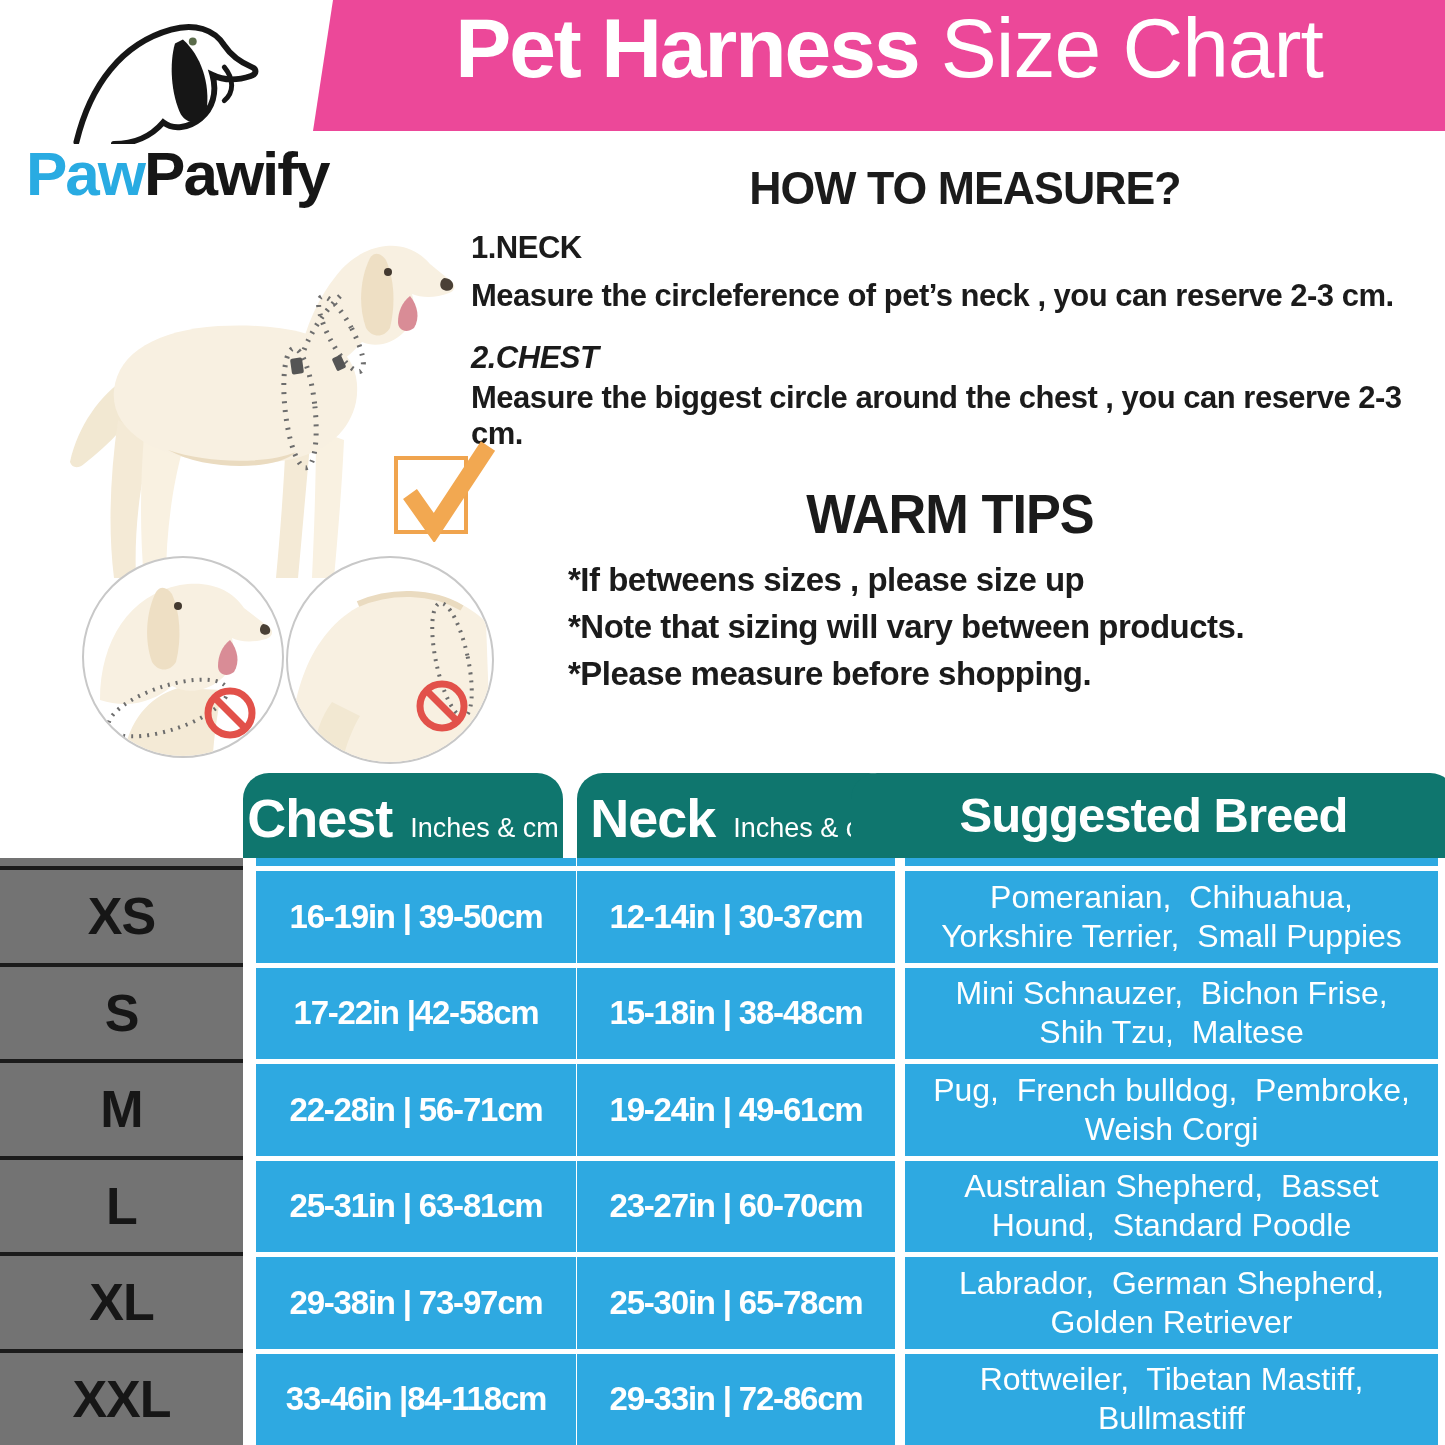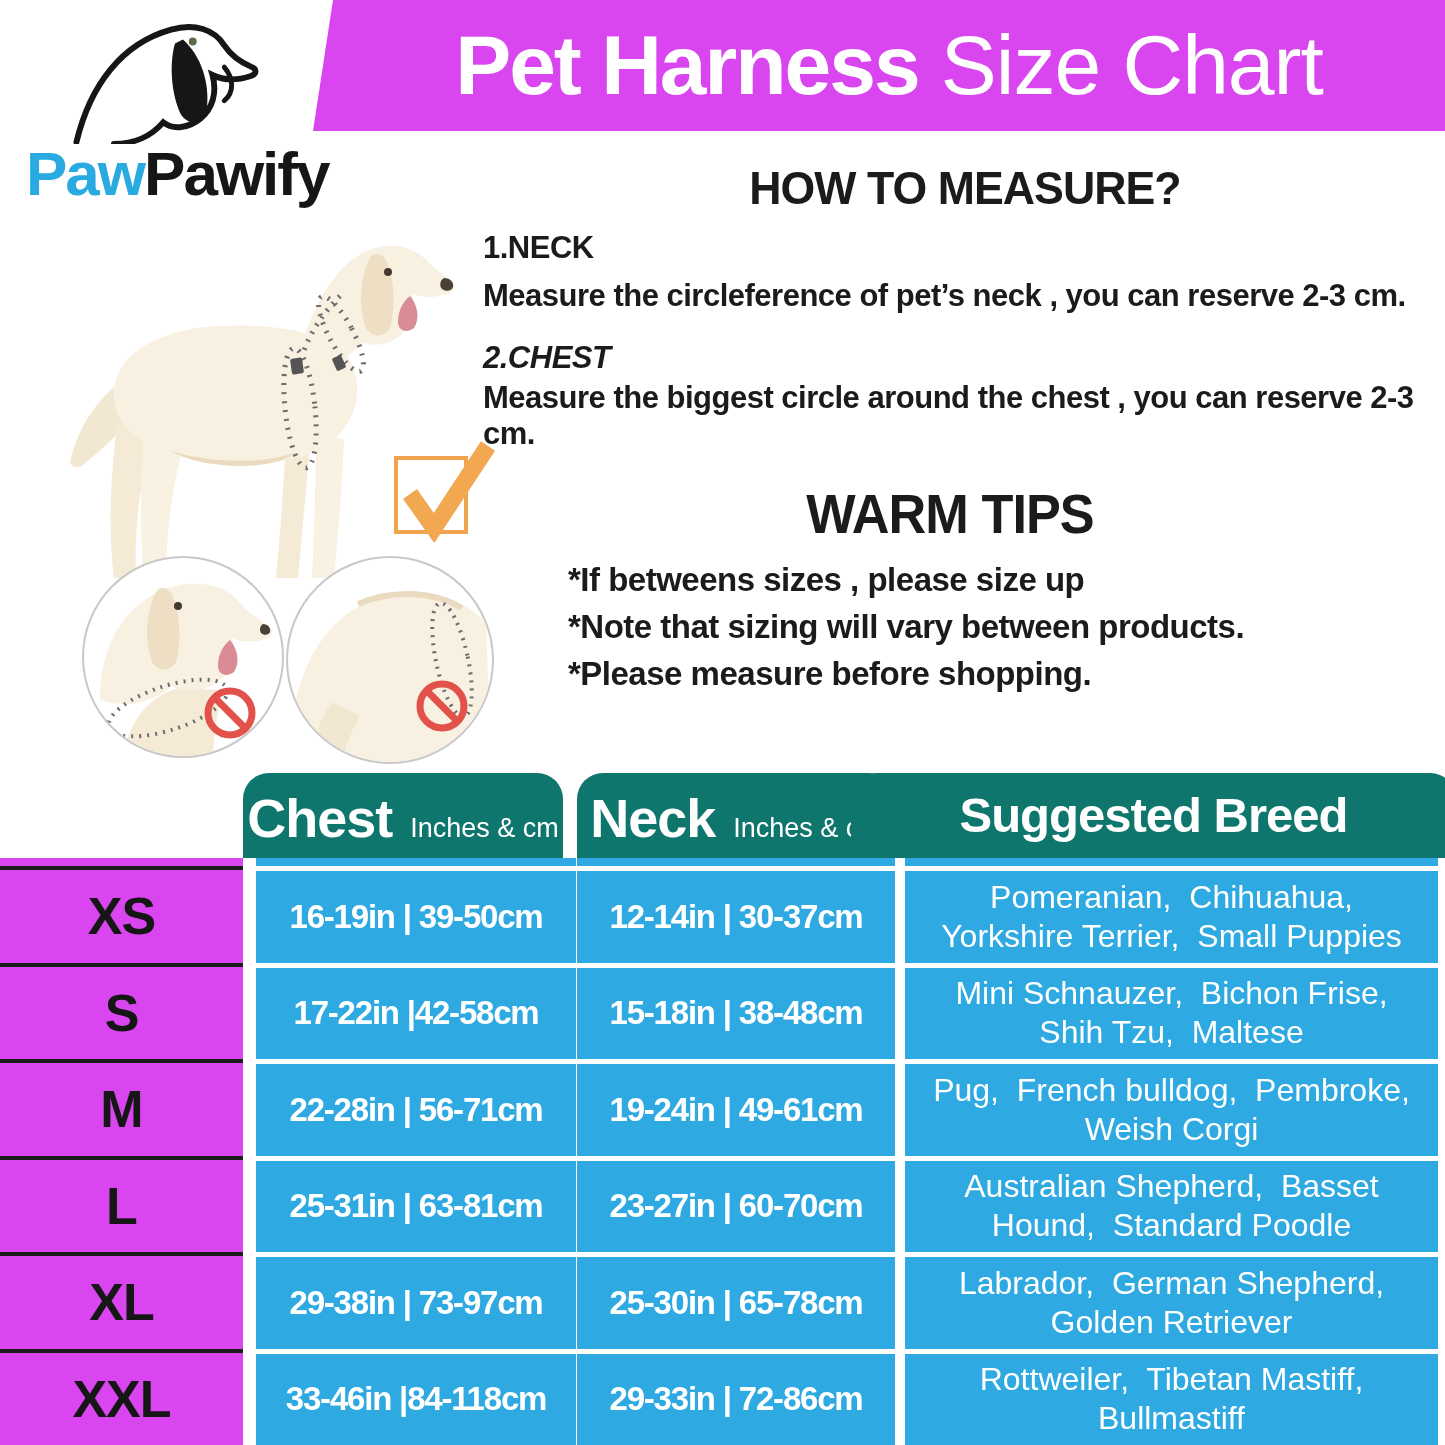--- a/index.html
+++ b/index.html
@@ -7,31 +7,31 @@
     position:relative;width:1445px;height:1445px;overflow:hidden;background:#ffffff;
     font-family:"Liberation Sans",sans-serif;
   }
   
   .logo-svg{position:absolute;left:55px;top:6px;width:240px;height:138px;}
   .logo-text{position:absolute;left:26px;top:138px;font-size:62px;font-weight:bold;letter-spacing:-2px;white-space:nowrap;}
   .logo-text .paw{color:#29ABE2;}
   .logo-text .pawify{color:#161616;}
   
   .banner{
-    position:absolute;left:0;top:0;width:1445px;height:131px;background:#d946ef;
+    position:absolute;left:0;top:0;width:1445px;height:131px;background:#ec4899;
     clip-path:polygon(333px 0,1445px 0,1445px 131px,313px 131px);
-    display:flex;align-items:center;justify-content:center;padding-left:333px;box-sizing:border-box;
+    display:flex;justify-content:center;padding-left:333px;box-sizing:border-box;
     color:#fff;white-space:nowrap;
   }
   .banner-bold{font-weight:bold;font-size:84px;letter-spacing:-2px;}
   .banner-light{font-weight:400;font-size:84px;letter-spacing:-1px;margin-left:22px;}
   
   .htm-title{position:absolute;left:490px;top:160px;width:950px;text-align:center;
     font-size:47px;font-weight:bold;color:#1b1b1b;letter-spacing:-1px;transform:scaleX(.95);}
-  .steps{position:absolute;left:483px;top:230px;width:945px;color:#1b1b1b;}
+  .steps{position:absolute;left:471px;top:230px;width:945px;color:#1b1b1b;}
   .step-label{font-size:31px;font-weight:bold;letter-spacing:-.5px;margin-bottom:12px;}
   .step-text{font-size:31px;font-weight:bold;letter-spacing:-.5px;margin-bottom:26px;}
   .step-label.second{margin-bottom:4px;font-style:italic;}
   
   .warm-title{position:absolute;left:560px;top:482px;width:780px;text-align:center;
     font-size:55px;font-weight:bold;color:#1b1b1b;letter-spacing:-1px;transform:scaleX(.95);}
   .tips{position:absolute;left:568px;top:556px;color:#1b1b1b;}
   .tip{font-size:33px;font-weight:bold;letter-spacing:-.5px;line-height:47px;}
   
   .dog-svg{position:absolute;left:48px;top:230px;width:432px;height:380px;}
@@ -43,21 +43,21 @@
   .hdr-inner{display:flex;align-items:baseline;gap:18px;margin-top:14px;}
   .hdr-title{font-size:54px;font-weight:bold;letter-spacing:-1px;}
   .hdr-unit{font-size:27px;font-weight:400;}
   .hdr-chest{left:243px;width:320px;}
   .hdr-neck{left:577px;width:318px;}
   .hdr-breed{left:851px;width:605px;}
   .hdr-breed .hdr-title{font-size:49px;}
   .col{position:absolute;top:858px;height:587px;display:flex;flex-direction:column;
     padding-top:8px;box-sizing:border-box;}
   .col-blue{background:#2EA9E1;}
-  .col-size{left:0;width:243px;background:#d946ef;}
+  .col-size{left:0;width:243px;background:#737373;}
   .col-chest{left:256px;width:320px;}
   .col-neck{left:577px;width:318px;}
   .col-breed{left:905px;width:533px;justify-content:center;}
   .cell{flex:1;display:flex;flex-direction:column;align-items:center;justify-content:center;}
   .col-blue .cell{border-top:5px solid #fff;color:#fff;}
   .col-size .cell{border-top:4px solid #1b1b1b;color:#161616;}
   .cell-size{font-size:52px;font-weight:bold;letter-spacing:-1px;}
   .cell-measure{font-size:33px;font-weight:bold;letter-spacing:-1.2px;white-space:pre;}
   .cell-breed span{display:block;font-size:32px;font-weight:400;line-height:39px;text-align:center;white-space:pre;}
 </style>

